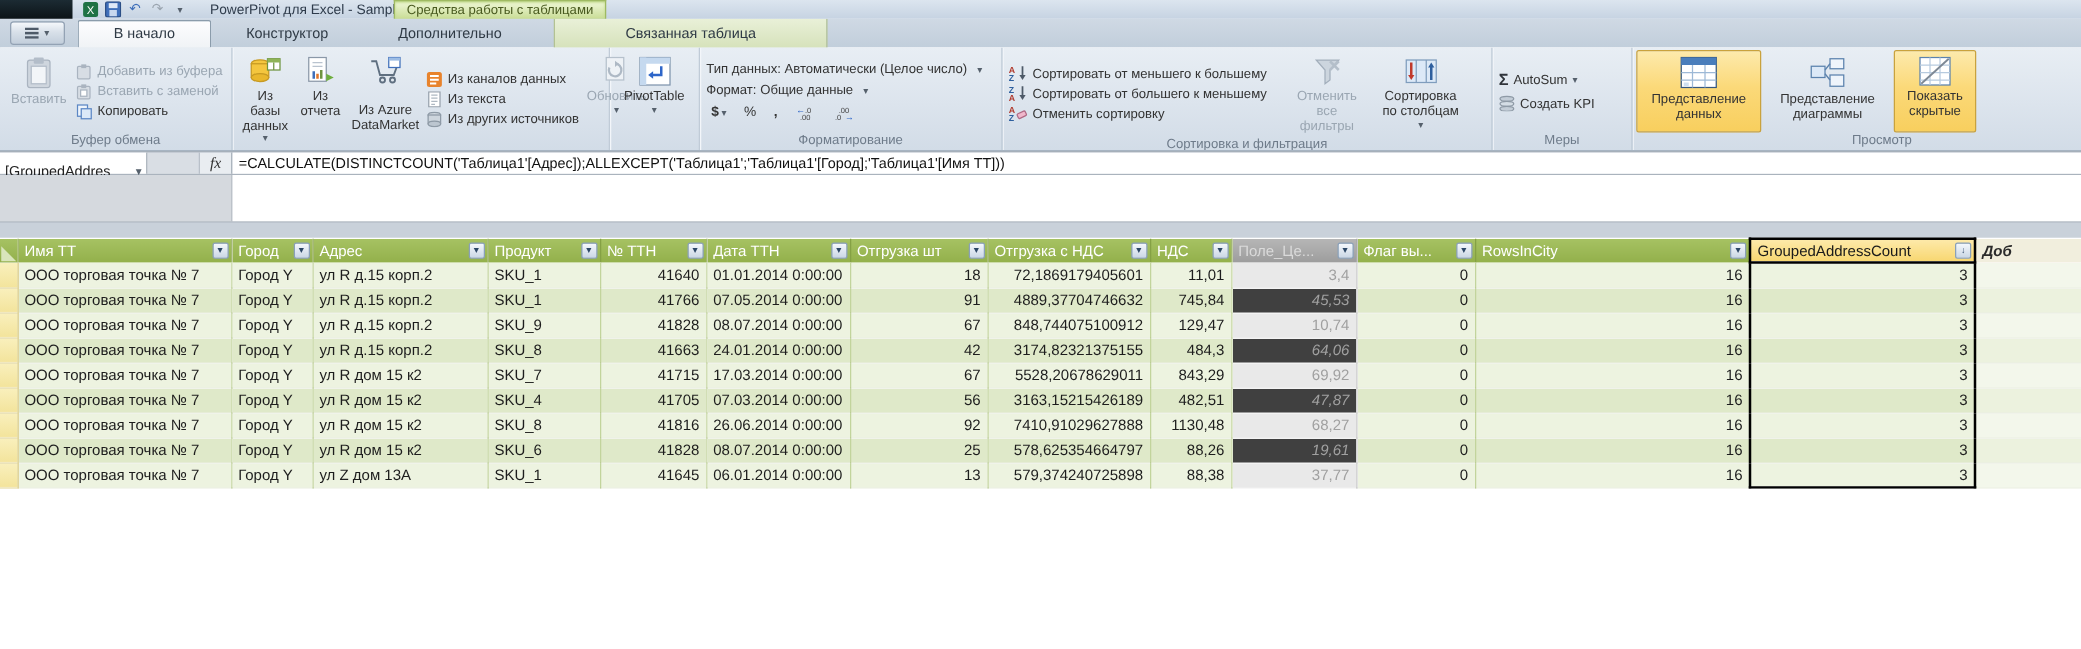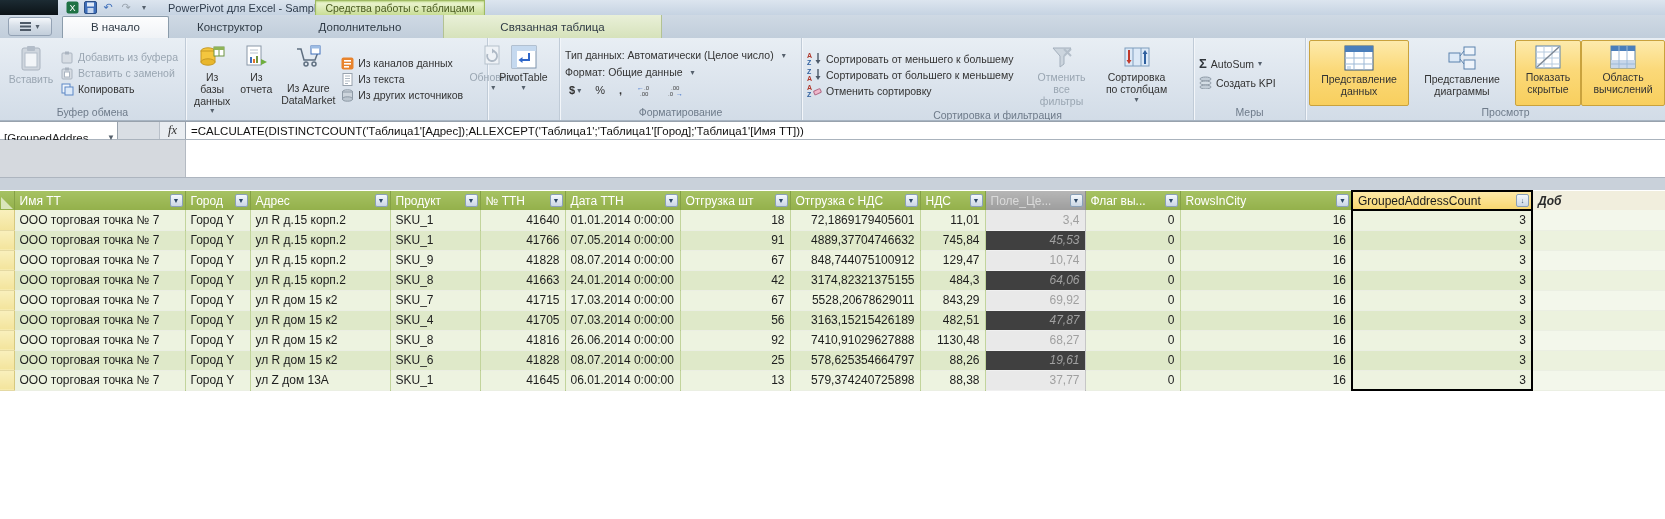--- a/index.html
+++ b/index.html
@@ -452,33 +452,20 @@
                 <line x1="1" y1="7" x2="25" y2="7" stroke="#b7cbdf"></line>
                 <line x1="1" y1="13" x2="25" y2="13" stroke="#b7cbdf"></line>
                 <line x1="1" y1="19" x2="25" y2="19" stroke="#b7cbdf"></line>
                 <line x1="9" y1="1" x2="9" y2="23" stroke="#b7cbdf"></line>
                 <line x1="17" y1="1" x2="17" y2="23" stroke="#b7cbdf"></line>
                 <line x1="2" y1="22" x2="24" y2="2" stroke="#7d8895" stroke-width="1.5"></line>
               </svg>
           </span>
           <span>Показать скрытые</span>
         </div>
-        <div class="bigbtn activeb" style="width:84px;">
-          <span class="bicon">
-            <svg width="26" height="24">
-                <rect x="1" y="1" width="24" height="22" fill="#fff" stroke="#5b82ad"></rect>
-                <rect x="1" y="1" width="24" height="5" fill="#4a7ebb"></rect>
-                <rect x="1" y="15" width="24" height="8" fill="#c8d7ea"></rect>
-                <line x1="9" y1="1" x2="9" y2="23" stroke="#9db9d6"></line>
-                <line x1="17" y1="1" x2="17" y2="23" stroke="#9db9d6"></line>
-                <line x1="1" y1="19" x2="25" y2="19" stroke="#9db9d6"></line>
-              </svg>
-          </span>
-          <span>Область вычислений</span>
-        </div>
       </div>
       <div class="rg-label">Просмотр</div>
     </div>
   </div>
 
   <div class="fwrap">
     <div class="frow1">
       <div class="namebox">
         <span>[GroupedAddres</span>
         <span class="arrow">▼</span>
@@ -563,21 +550,21 @@
               <span>Поле_Це...</span>
               <span class="fbtn">▼</span>
             </div>
           </th>
           <th class="t-normal" style="width: 95px;">
             <div class="hwrap">
               <span>Флаг вы...</span>
               <span class="fbtn">▼</span>
             </div>
           </th>
-          <th class="t-normal" style="width: 172px;">
+          <th class="t-normal" style="width: 220px;">
             <div class="hwrap">
               <span>RowsInCity</span>
               <span class="fbtn">▼</span>
             </div>
           </th>
           <th class="t-selected" style="width: 180px;">
             <div class="hwrap">
               <span>GroupedAddressCount</span>
               <span class="fbtn">↓</span>
             </div>

